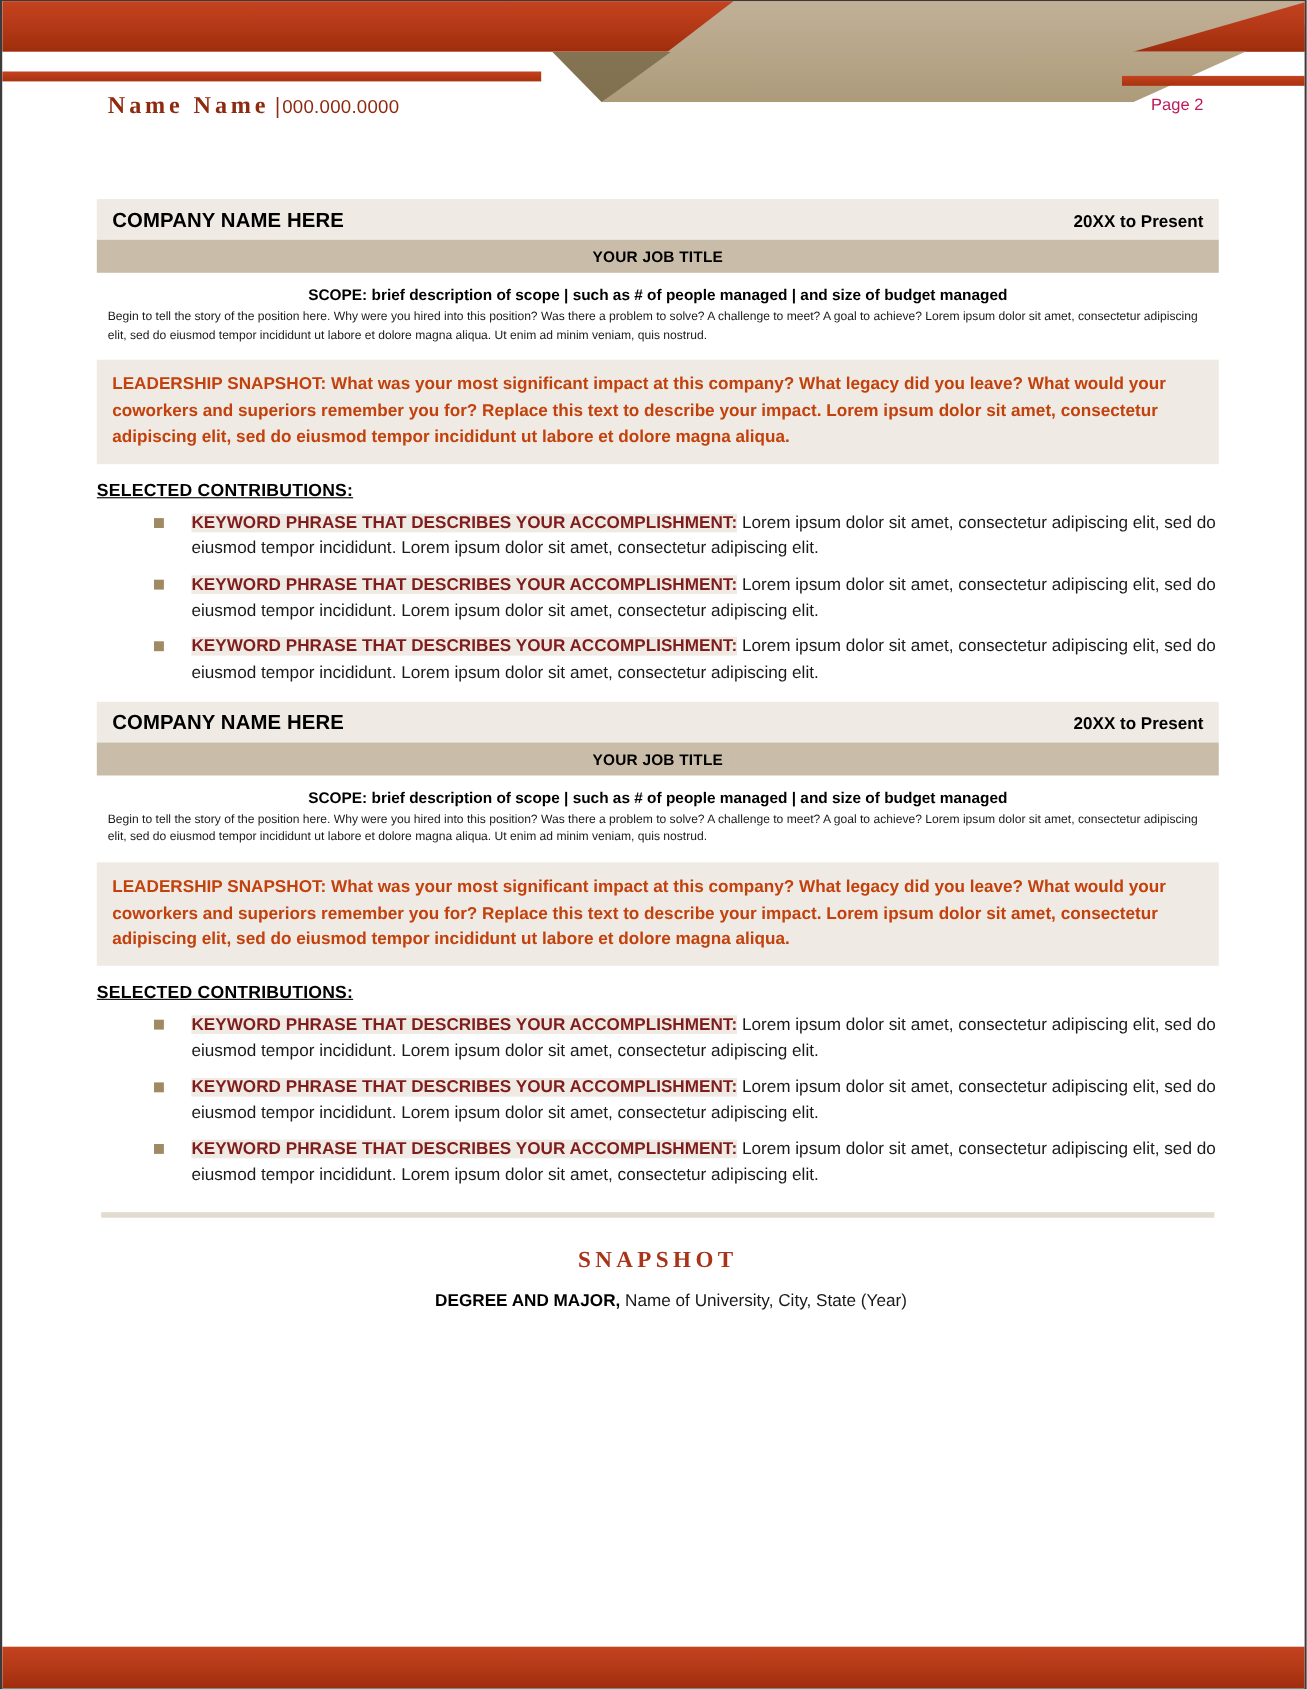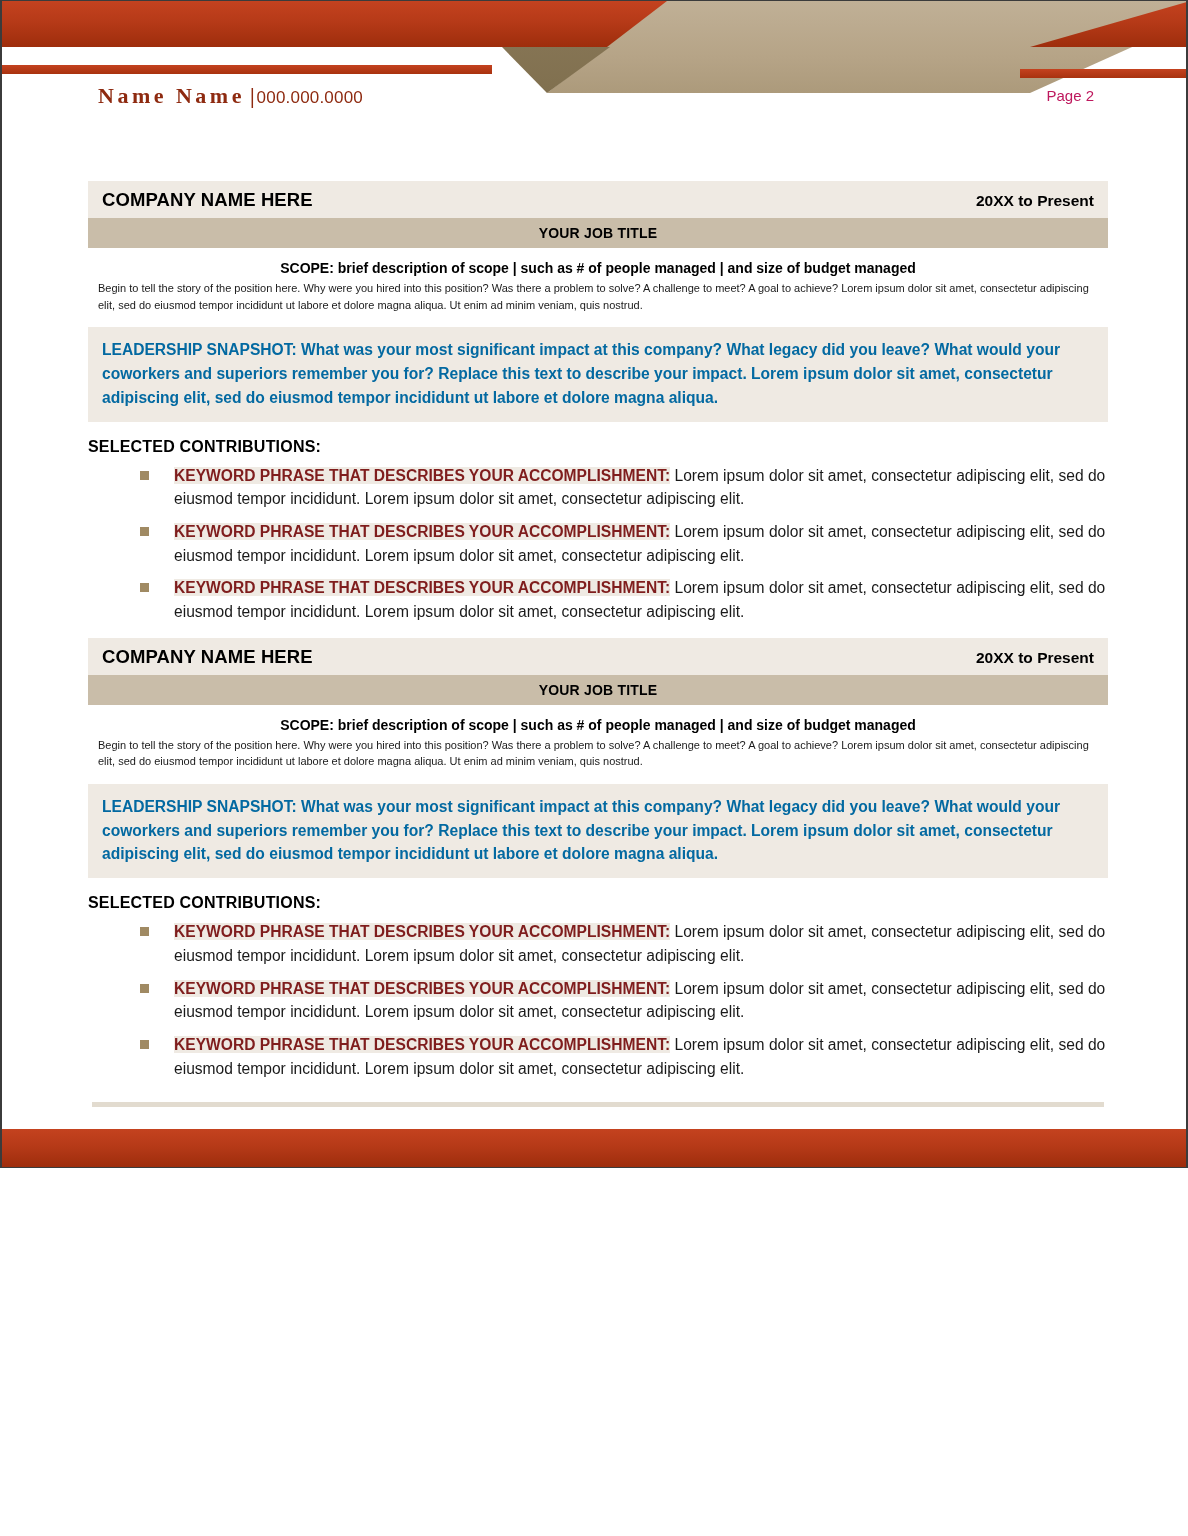--- a/index.html
+++ b/index.html
@@ -11,21 +11,21 @@
     width: 1188px; height: 1536px;
     font-family: "Liberation Sans", sans-serif;
     position: relative;
     overflow: hidden;
   }
 
   
   #page {
     position: absolute;
     left: 0; top: 0;
-    width: 1188px; height: 1168px;
+    width: 1188px; height: 1536px;
     background: #ffffff;
     border-left: 2px solid #3b3b3b;
     border-right: 2px solid #3b3b3b;
     border-top: 1px solid #3b3b3b;
     border-bottom: 1px solid #3b3b3b;
     overflow: hidden;
   }
 
   
   #header-graphic {
@@ -167,30 +167,31 @@
   }
 
   
   .snapshot {
     background: #efeae3;
     margin-top: 14px;
     padding: 11px 14px 12px 14px;
     font-size: 15.6px;
     font-weight: bold;
     line-height: 1.52;
-    color: #0369a1;
+    color: #c2410c;
   }
 
   
   .contrib-heading {
     font-size: 16px;
     font-weight: bold;
     color: #000;
     padding: 16px 0 4px 0;
     letter-spacing: .2px;
+    text-decoration: underline;
   }
 
   
   .bullet-list { margin: 0; padding: 0; list-style: none; }
   .bullet-item {
     position: relative;
     padding-left: 86px;
     margin-top: 9px;
     font-size: 15.6px;
     line-height: 1.52;
@@ -323,21 +324,21 @@
           <span class="bullet-marker"></span>
           <span class="kw">KEYWORD PHRASE THAT DESCRIBES YOUR ACCOMPLISHMENT:</span><span> Lorem ipsum dolor sit amet, consectetur adipiscing elit, sed do eiusmod tempor incididunt. Lorem ipsum dolor sit amet, consectetur adipiscing elit.</span>
         </li>
       </ul>
     </section>
 
 
     <div class="divider"></div>
 
     <section>
-      <div class="education-title">LEADERSHIP</div>
+      <div class="education-title">SNAPSHOT</div>
       <div class="education-line">
         <b>DEGREE AND MAJOR,</b><span> Name of University, City, State (Year)</span>
       </div>
     </section>
 
   </div>
 
   <div id="footer-band"></div>
 
 </div>

